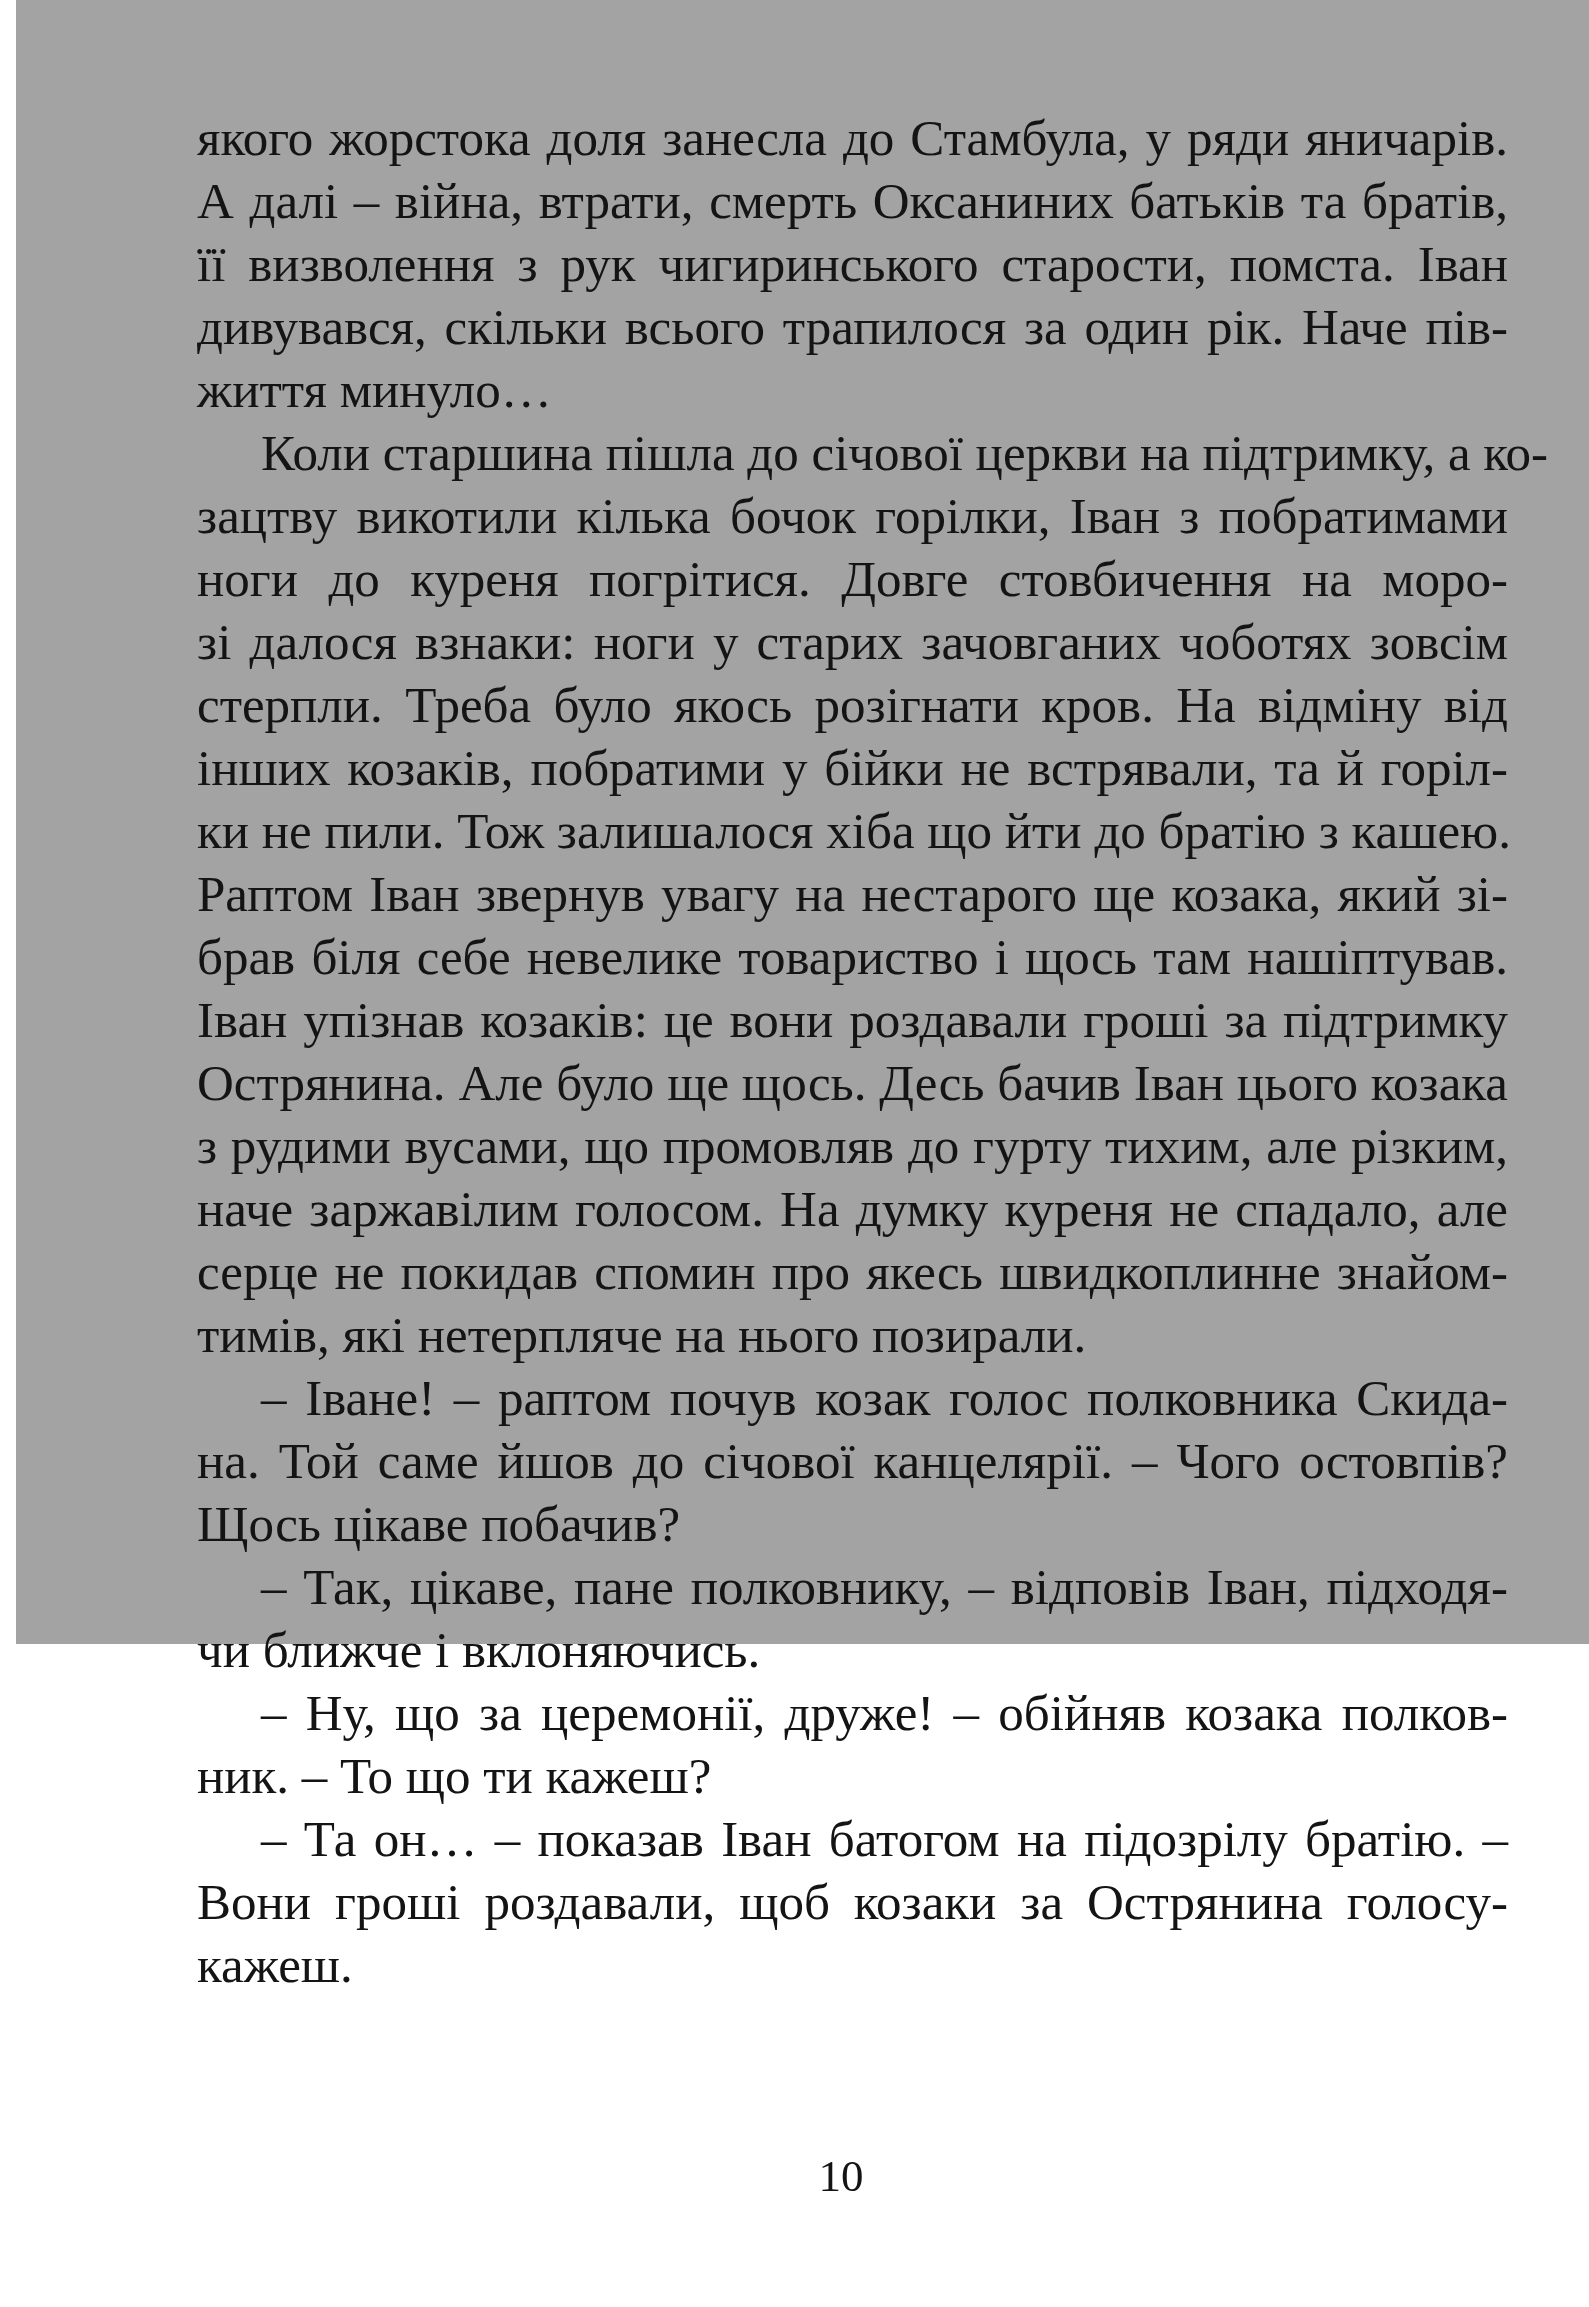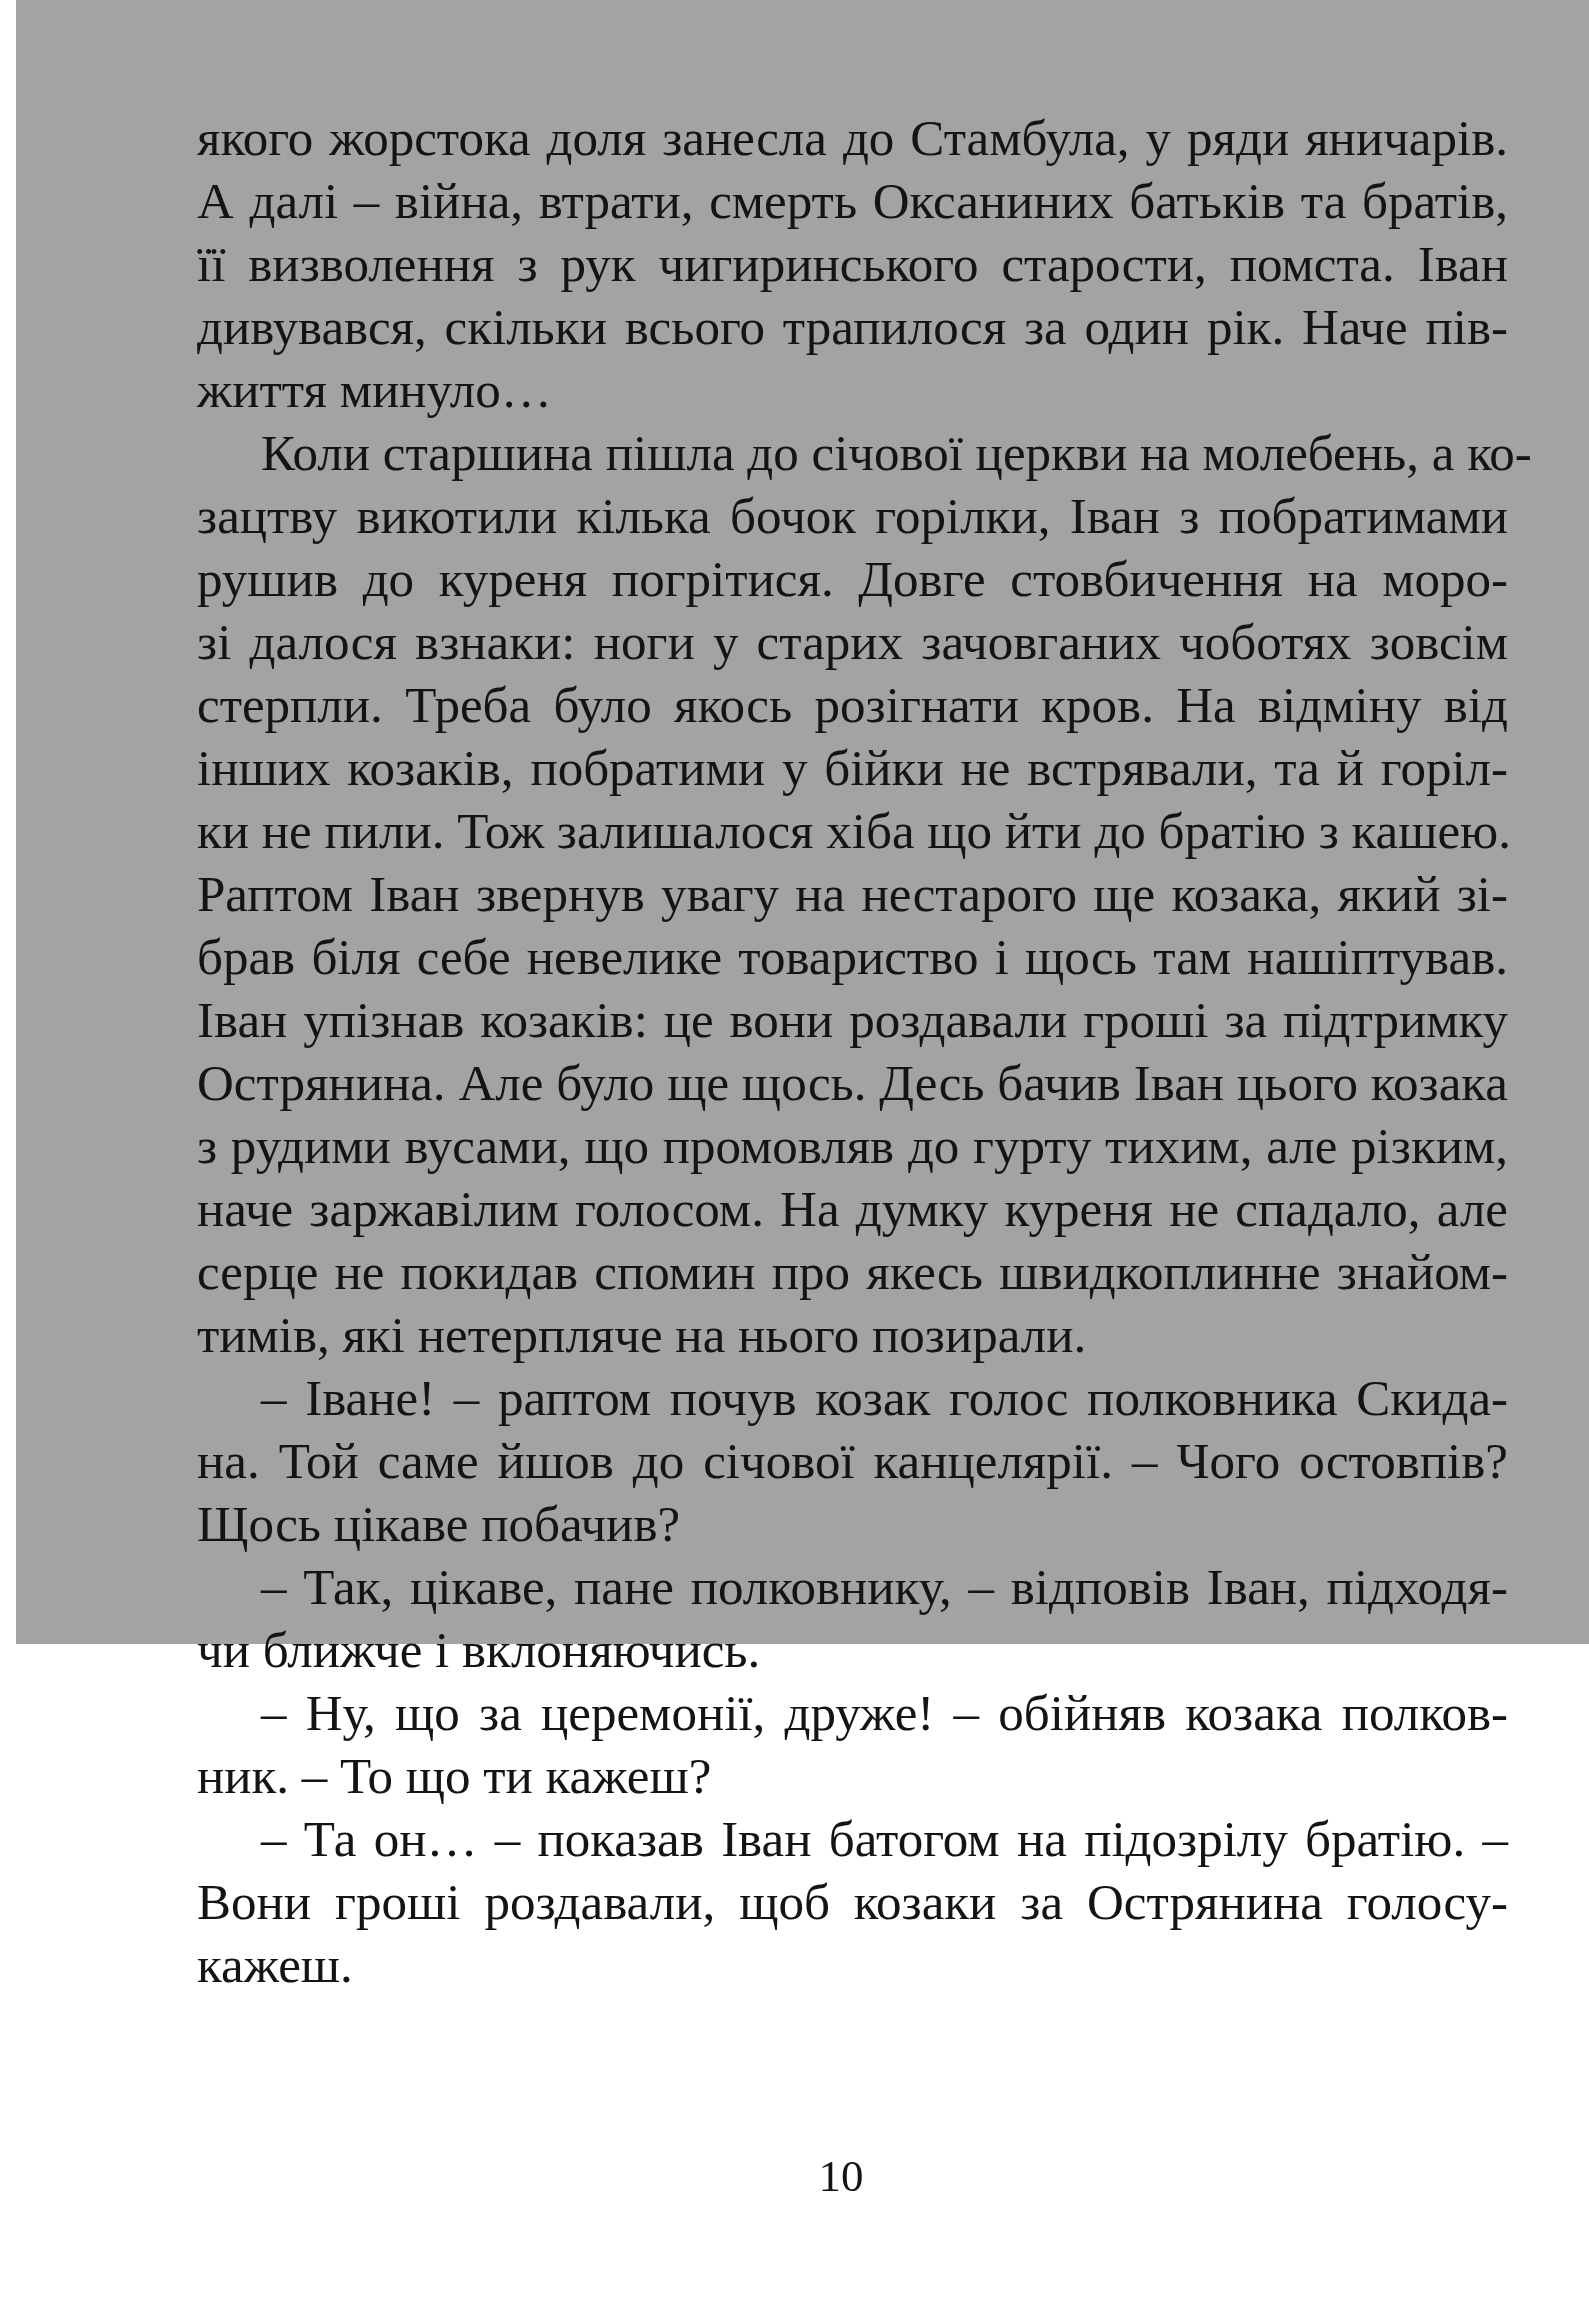--- a/index.html
+++ b/index.html
@@ -64,23 +64,23 @@
 
 <div class="page">
   <div class="text-block">
 
     <span class="line">якого жорстока доля занесла до Стамбула, у ряди яничарів.</span>
     <span class="line">А далі – війна, втрати, смерть Оксаниних батьків та братів,</span>
     <span class="line">її визволення з рук чигиринського старости, помста. Іван</span>
     <span class="line">дивувався, скільки всього трапилося за один рік. Наче пів-</span>
     <span class="line last">життя минуло…</span>
 
-    <span class="line indent">Коли старшина пішла до січової церкви на молебень, а ко-</span>
+    <span class="line indent">Коли старшина пішла до січової церкви на підтримку, а ко-</span>
     <span class="line">зацтву викотили кілька бочок горілки, Іван з побратимами</span>
-    <span class="line">рушив до куреня погрітися. Довге стовбичення на моро-</span>
+    <span class="line">ноги до куреня погрітися. Довге стовбичення на моро-</span>
     <span class="line">зі далося взнаки: ноги у старих зачовганих чоботях зовсім</span>
     <span class="line">стерпли. Треба було якось розігнати кров. На відміну від</span>
     <span class="line">інших козаків, побратими у бійки не встрявали, та й горіл-</span>
     <span class="line">ки не пили. Тож залишалося хіба що йти до братію з кашею.</span>
     <span class="line">Раптом Іван звернув увагу на нестарого ще козака, який зі-</span>
     <span class="line">брав біля себе невелике товариство і щось там нашіптував.</span>
     <span class="line">Іван упізнав козаків: це вони роздавали гроші за підтримку</span>
     <span class="line">Острянина. Але було ще щось. Десь бачив Іван цього козака</span>
     <span class="line">з рудими вусами, що промовляв до гурту тихим, але різким,</span>
     <span class="line">наче заржавілим голосом. На думку куреня не спадало, але</span>

